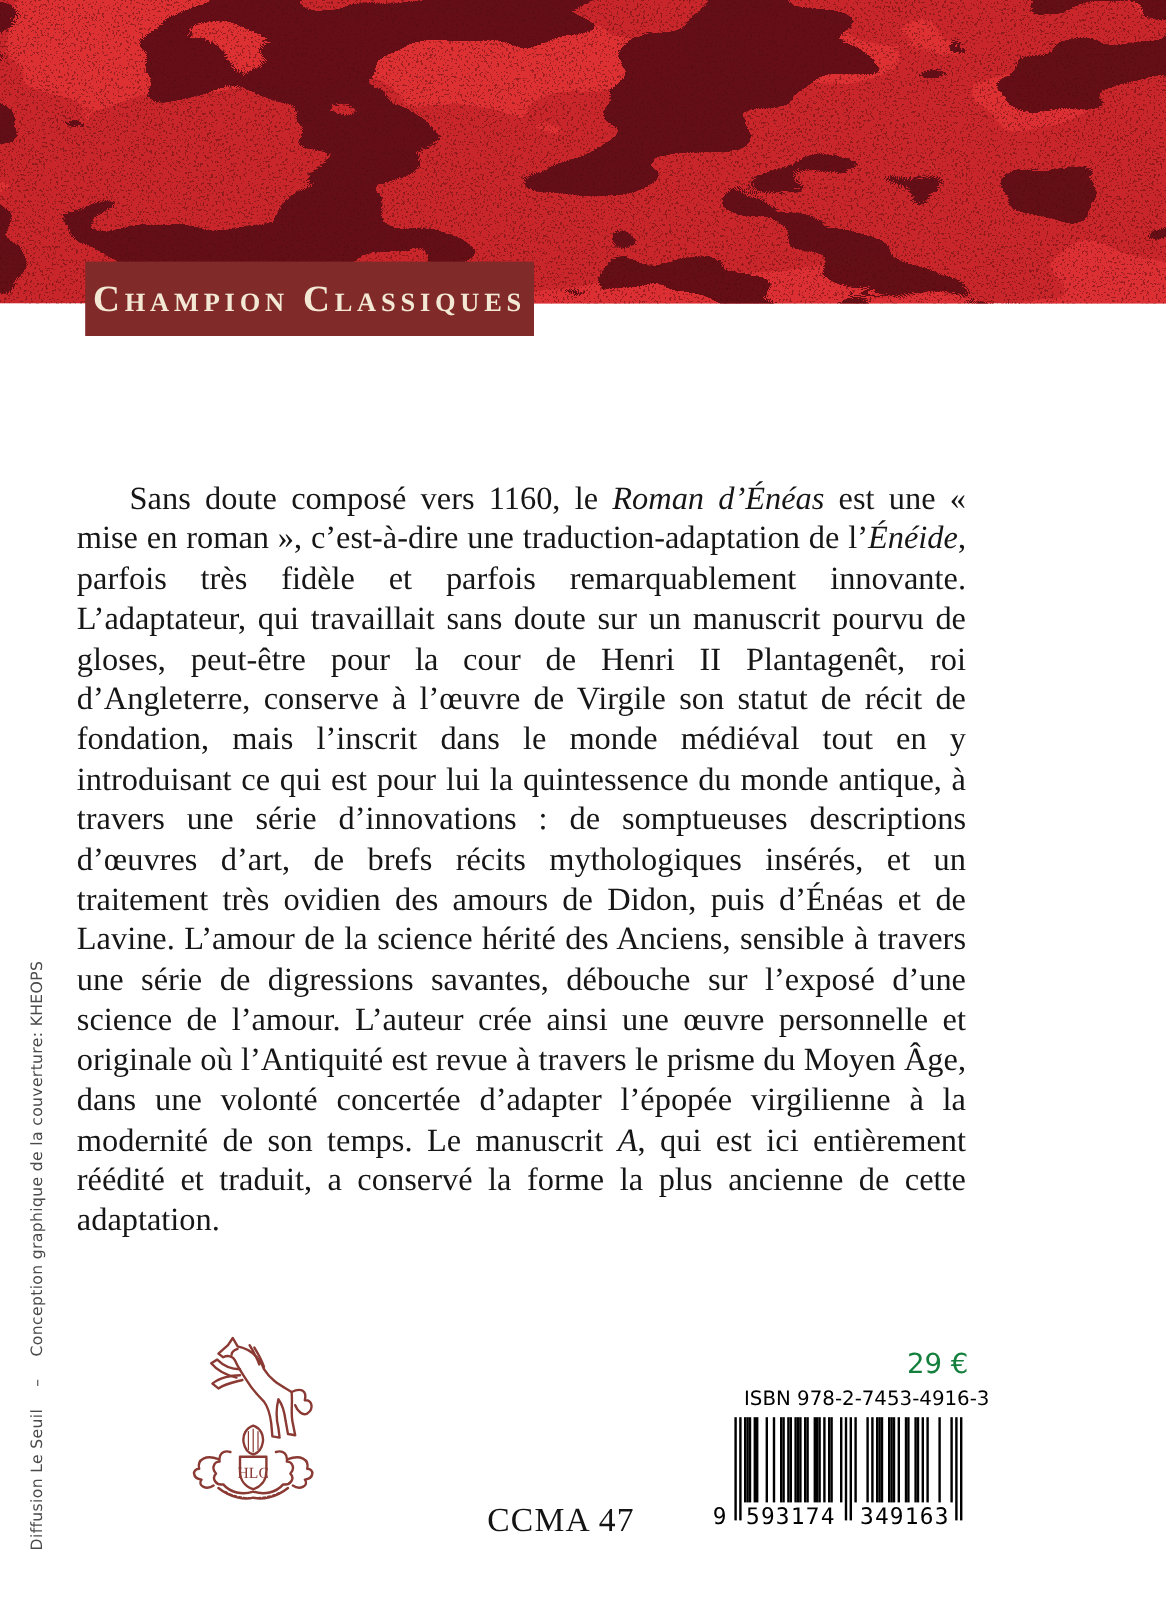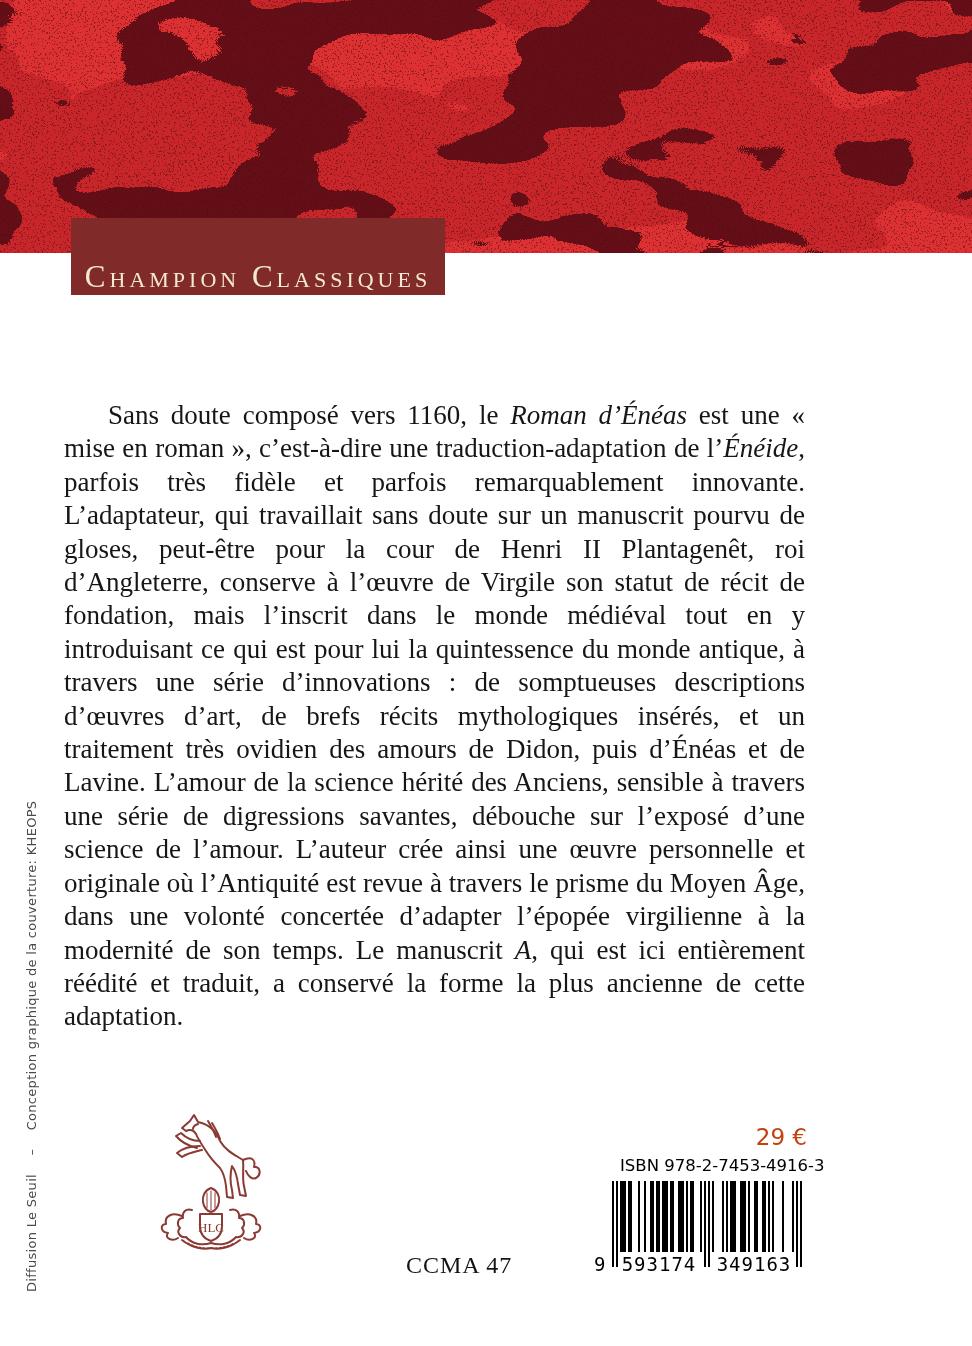--- a/index.html
+++ b/index.html
@@ -6,22 +6,22 @@
   .cover{
     position:relative;width:972px;height:1346px;margin:0 auto;
     background:#ffffff;overflow:hidden;
     font-family:"Liberation Serif", serif;color:#1a1a1a;
   }
   
   .marble{position:absolute;left:0;top:0;width:972px;height:253px;}
   .marble svg{display:block;}
   
   .banner{
-    position:absolute;left:71px;top:218px;width:374px;height:77px;
-    background:#802a2a;display:flex;align-items:flex-end;justify-content:center;
+    position:absolute;left:71px;top:218px;width:374px;height:62px;
+    background:#802a2a;display:flex;align-items:center;justify-content:center;font-weight:bold;
   }
   .banner-label{
     font-variant:small-caps;font-size:31px;letter-spacing:4px;
     color:#f2e8d4;font-family:"Liberation Serif", serif;white-space:nowrap;
   }
   
   .blurb{
     position:absolute;left:64px;top:372px;width:741px;
     font-size:27px;line-height:33.4px;text-align:justify;
     text-indent:44px;color:#161616;
@@ -35,26 +35,26 @@
     font-size:13px;color:#4a4a4a;letter-spacing:0.3px;
   }
   .side-note .sep{margin:0 14px;}
   
   .logo{position:absolute;left:148px;top:1112px;width:130px;height:140px;}
   .publisher{
     position:absolute;left:72px;top:1257px;font-size:20px;
     letter-spacing:2px;color:#6f2a22;white-space:nowrap;
   }
   .ccma{
-    position:absolute;left:406px;top:1252px;font-size:24px;
+    position:absolute;left:406px;top:1252px;font-size:28px;
     letter-spacing:1px;color:#141414;white-space:nowrap;
   }
   .price{
     position:absolute;left:610px;top:1124px;width:197px;text-align:right;
-    font-family:"DejaVu Sans", sans-serif;font-size:23px;color:#c2410c;
+    font-family:"DejaVu Sans", sans-serif;font-size:23px;color:#15803d;
   }
   .isbn{
     position:absolute;left:610px;top:1156px;width:197px;text-align:center;
     font-family:"DejaVu Sans", sans-serif;font-size:16.5px;color:#000;white-space:nowrap;margin-left:10px;
   }
   .barcode{position:absolute;left:612px;top:1181px;width:190px;height:100px;}
   .bars{position:absolute;left:0;top:0;width:190px;height:86px;}
   .bar{position:absolute;top:0;background:#000;}
   .bar.norm{height:71px;}
   .bar.tall{height:86px;}

